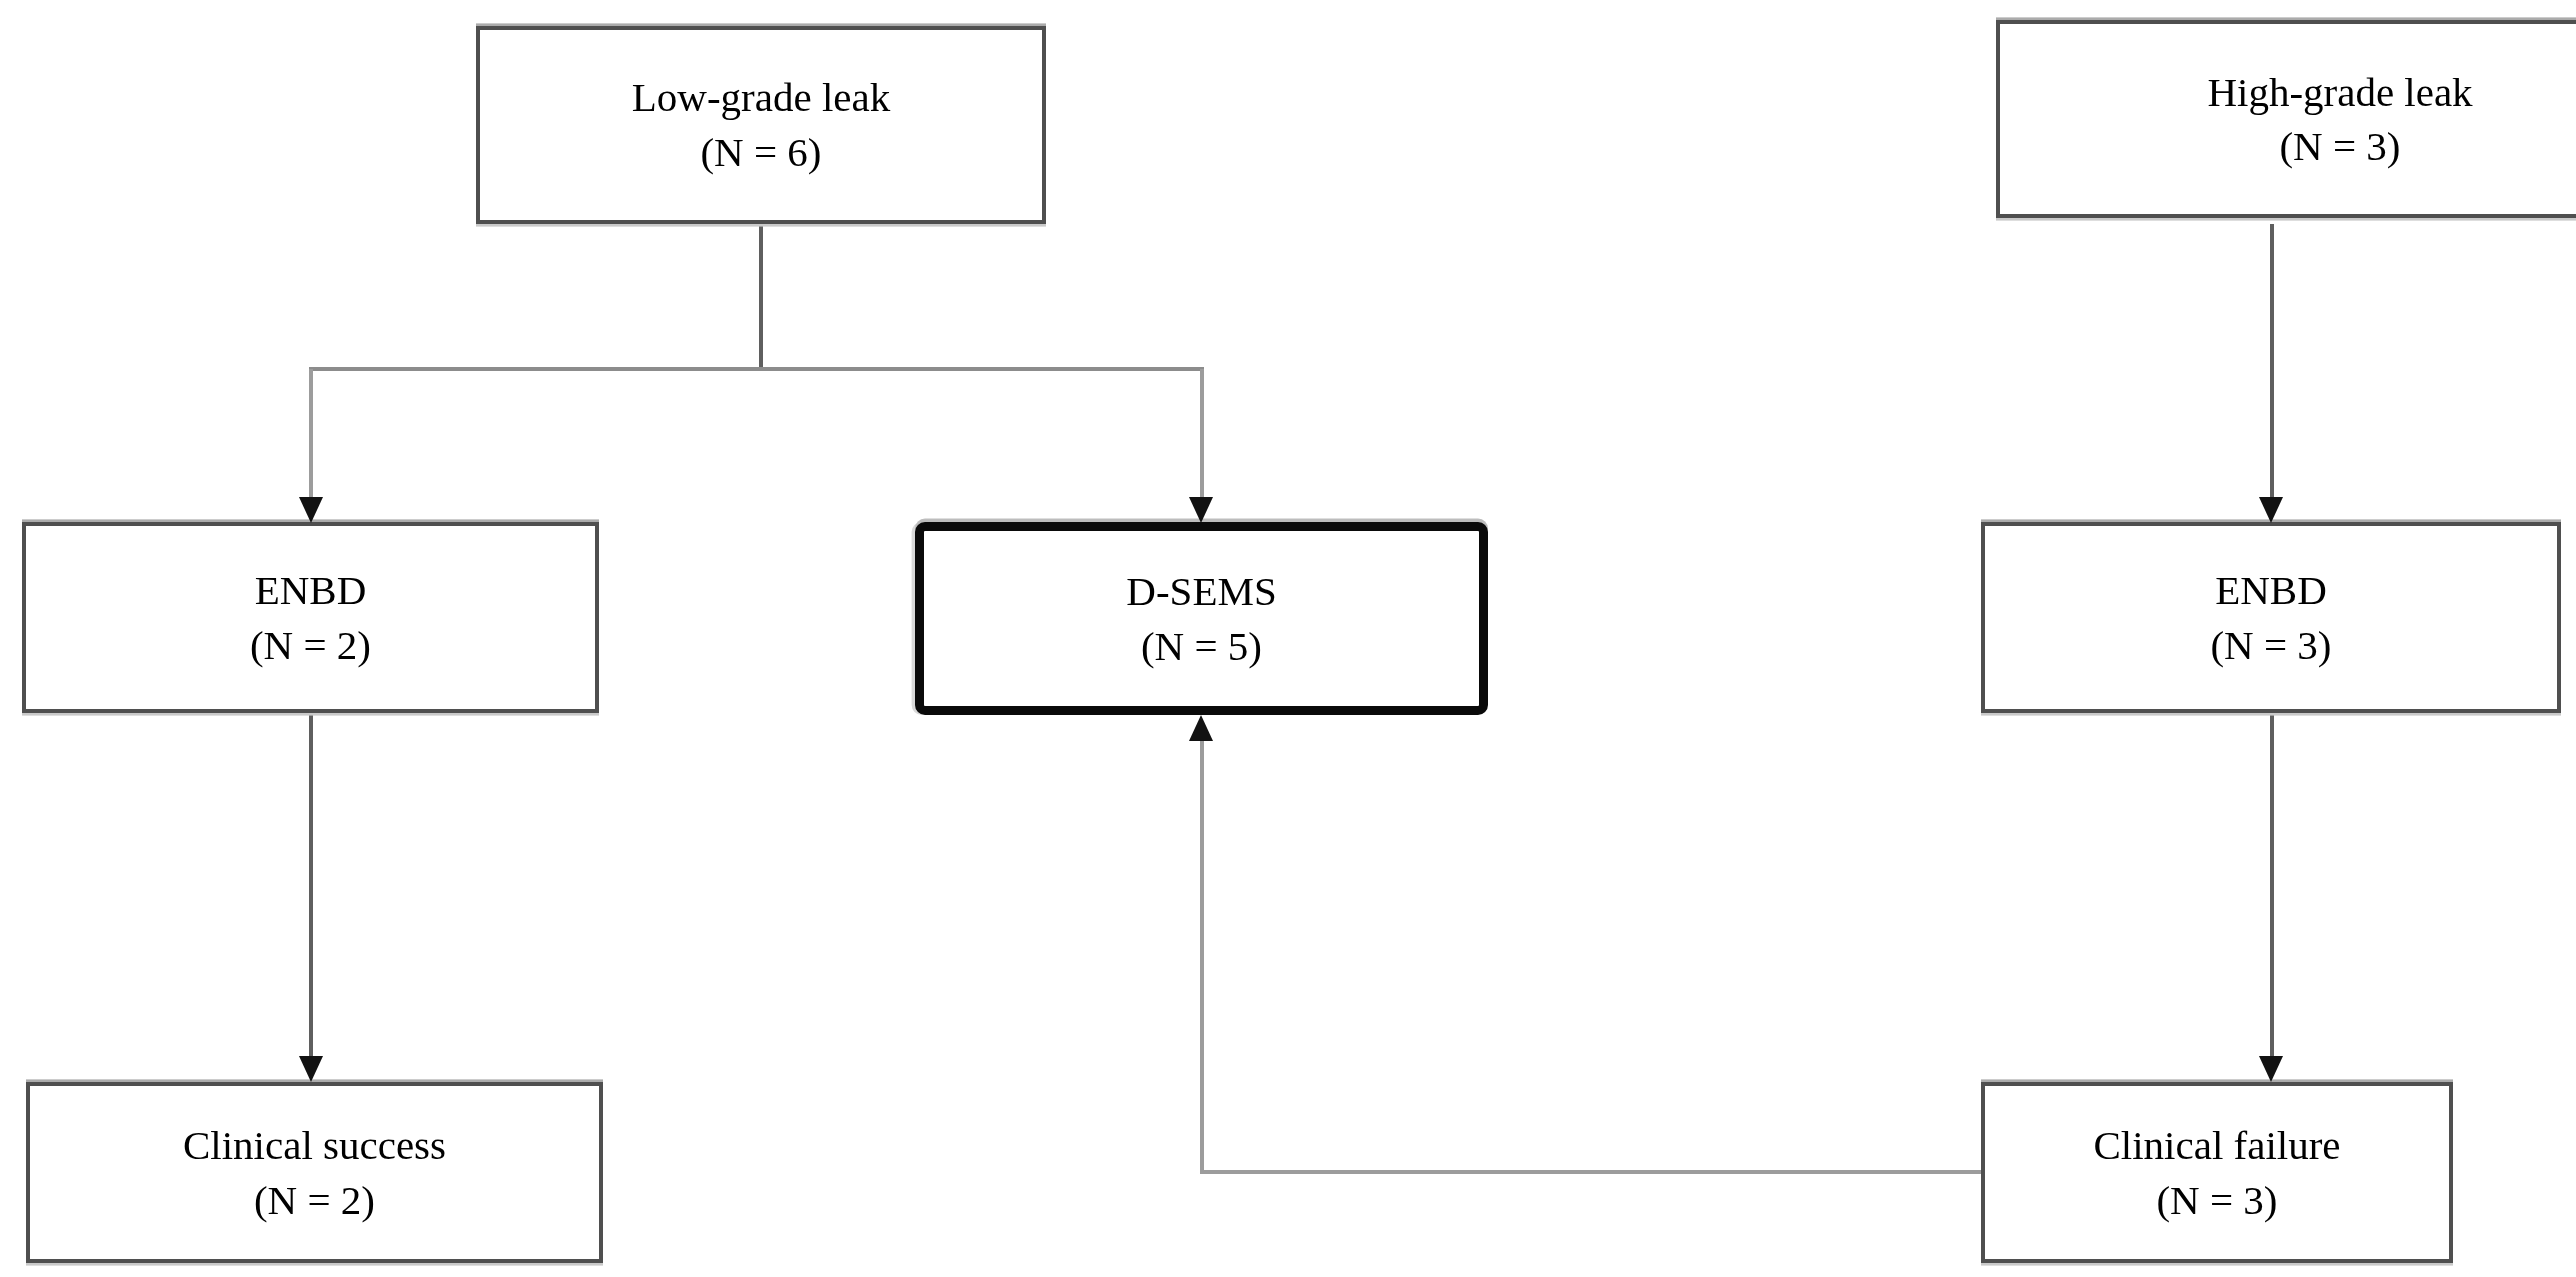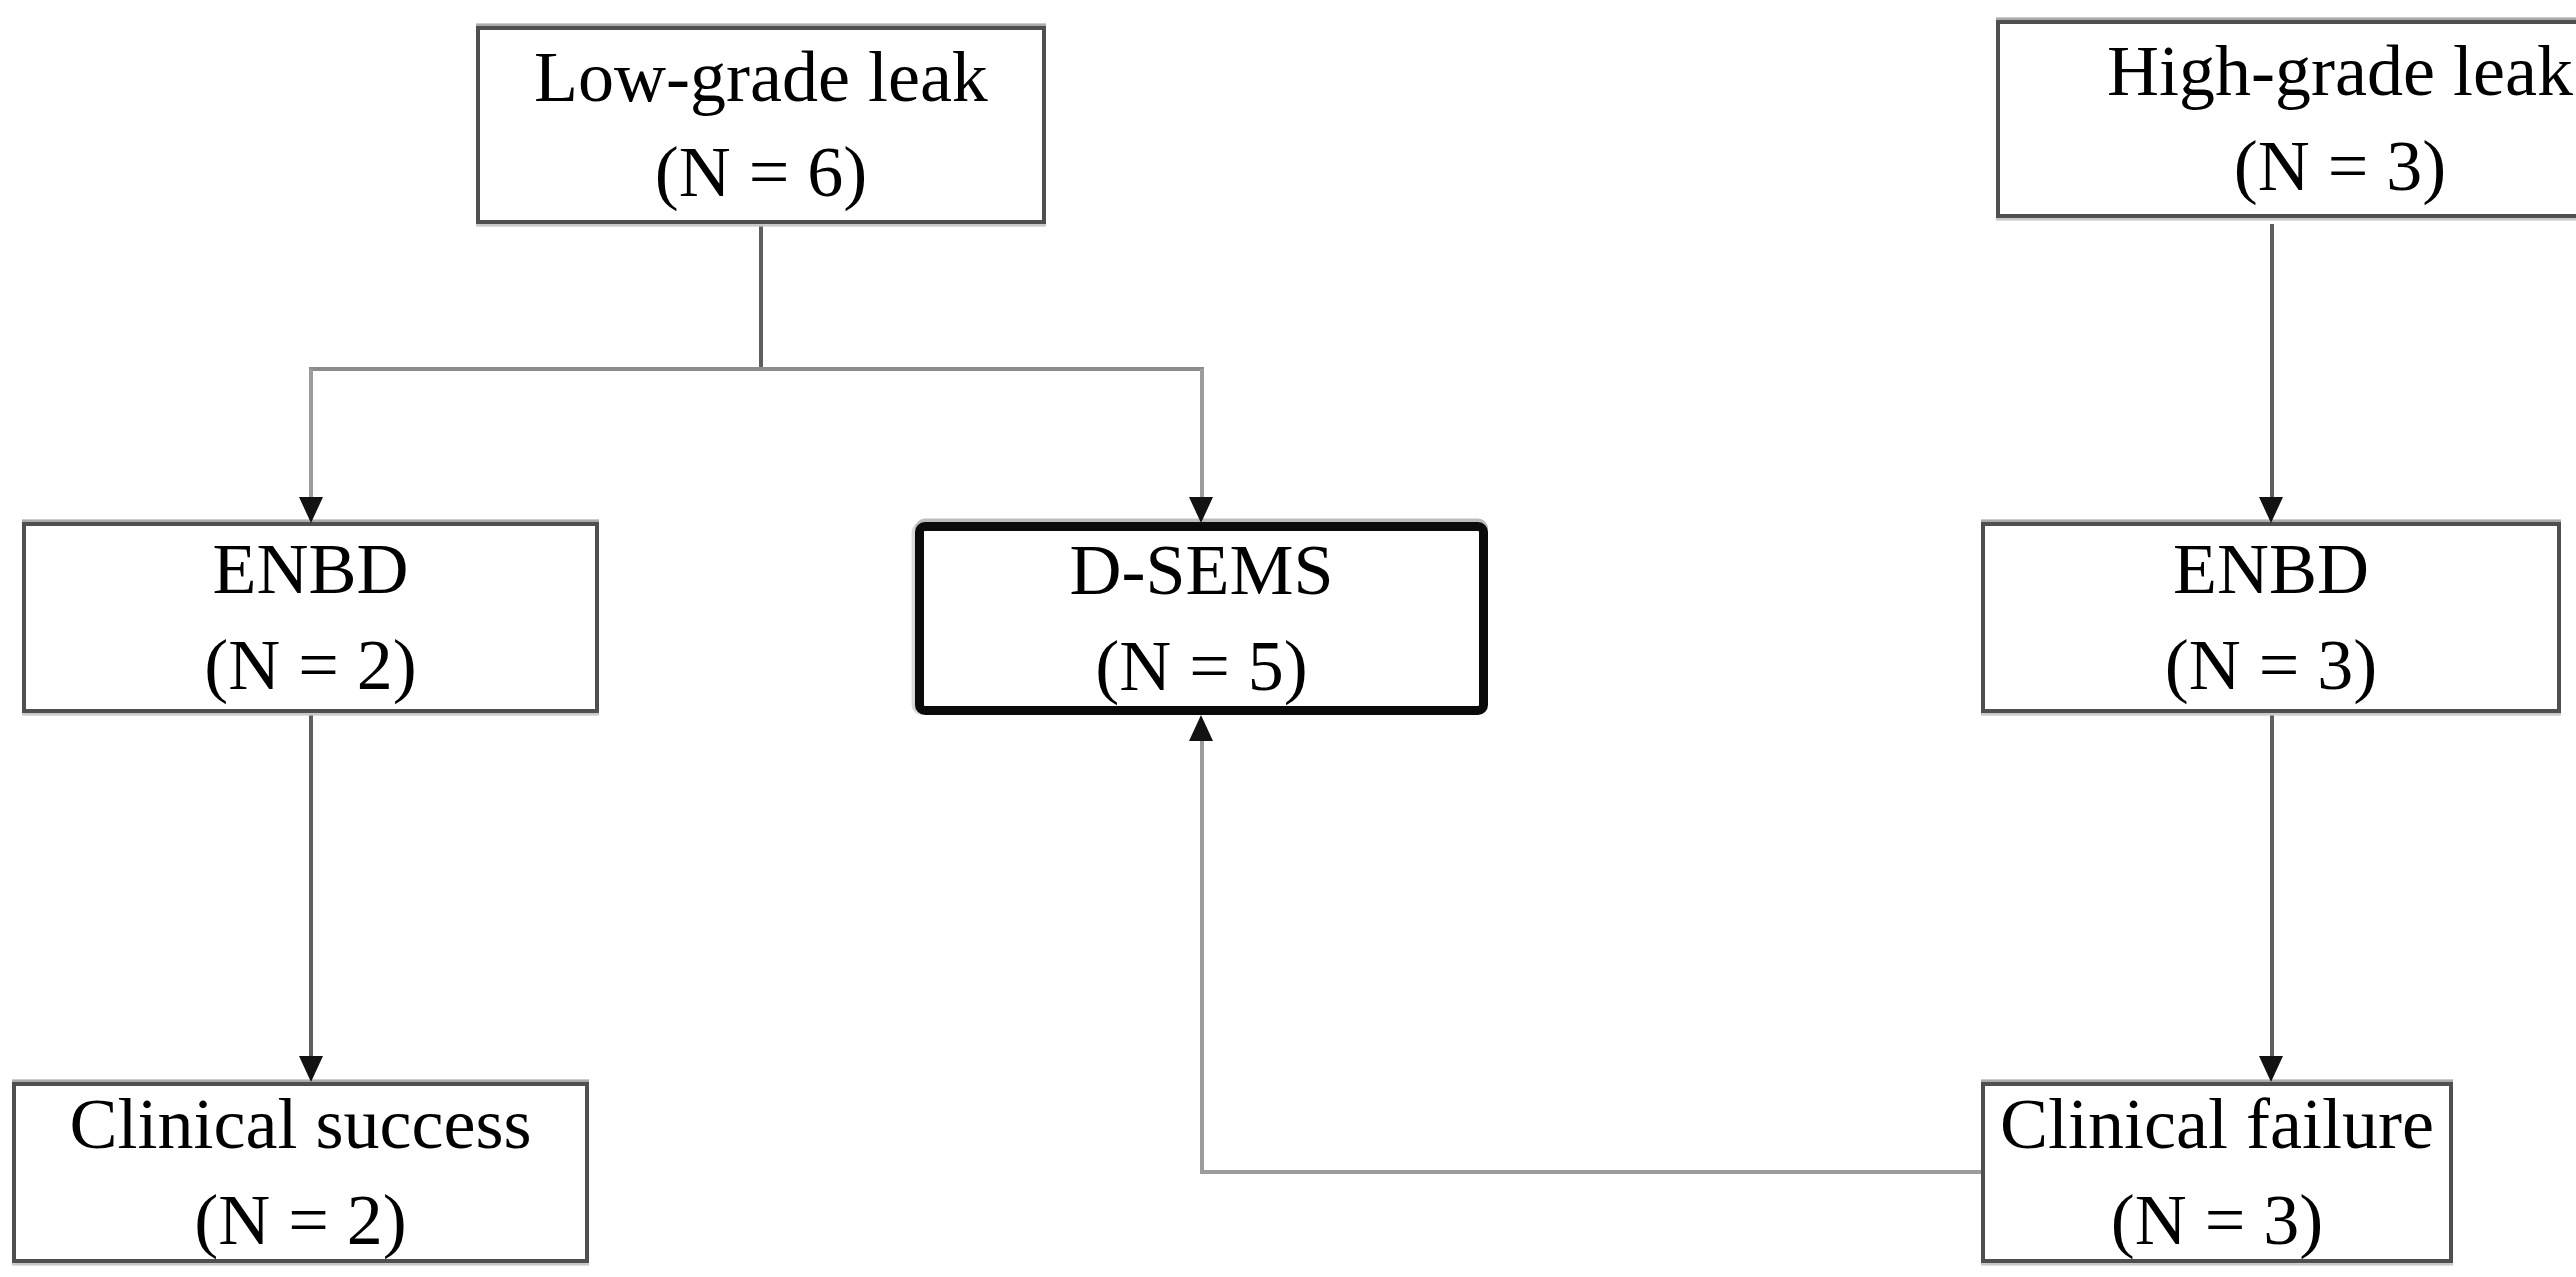--- a/index.html
+++ b/index.html
@@ -24,37 +24,37 @@
     border: 4.3px solid #4f4f4f;
     box-shadow: 0 -2.6px 0 0 #ababab, 0 2.6px 0 0 #c9c9c9;
     display: flex;
     flex-direction: column;
     align-items: center;
     justify-content: center;
     text-align: center;
     z-index: 2;
   }
   .node .line1, .node .line2 {
-    font-size: 72px;
+    font-size: 41px;
     line-height: 1.32;
     white-space: nowrap;
   }
   .node.emphasis {
     border: 9.4px solid #0a0a0a;
     box-shadow: 0 -3.4px 0 0 #bdbdbd, -3.4px 0 0 0 #d9d9d9;
   }
   
   #node-low-grade-leak   { left: 476px;  top: 25.6px;  width: 570px; height: 198px; }
   #node-high-grade-leak  { left: 1981px; top: 20px;  width: 688px; height: 198px; margin-left: 15px; }
   
   #node-enbd-low         { left: 22px;   top: 522px; width: 577px; height: 191px; }
   #node-d-sems           { left: 915px; top: 522px; width: 573px; height: 193px; border-radius: 10px; }
   #node-enbd-high        { left: 1981px; top: 522px; width: 580px; height: 191px; }
   
-  #node-clinical-success { left: 12px;   top: 1082px; width: 577px; height: 181px; }
+  #node-clinical-success { left: 26px;   top: 1082px; width: 577px; height: 181px; }
   #node-clinical-failure { left: 1981px; top: 1082px; width: 472px; height: 181px; }
 
   
   .edge {
     position: absolute;
     background: #8c8c8c;
     z-index: 1;
   }
   .edge.dark  { background: #5f5f5f; }
   .edge.light { background: #9c9c9c; }

